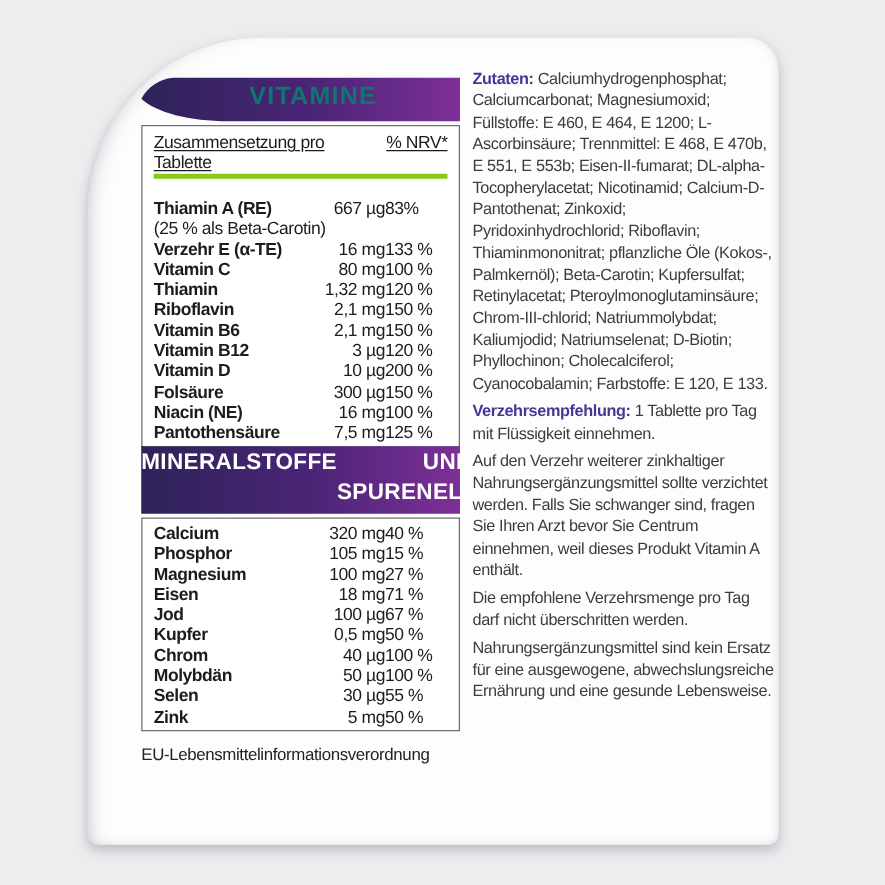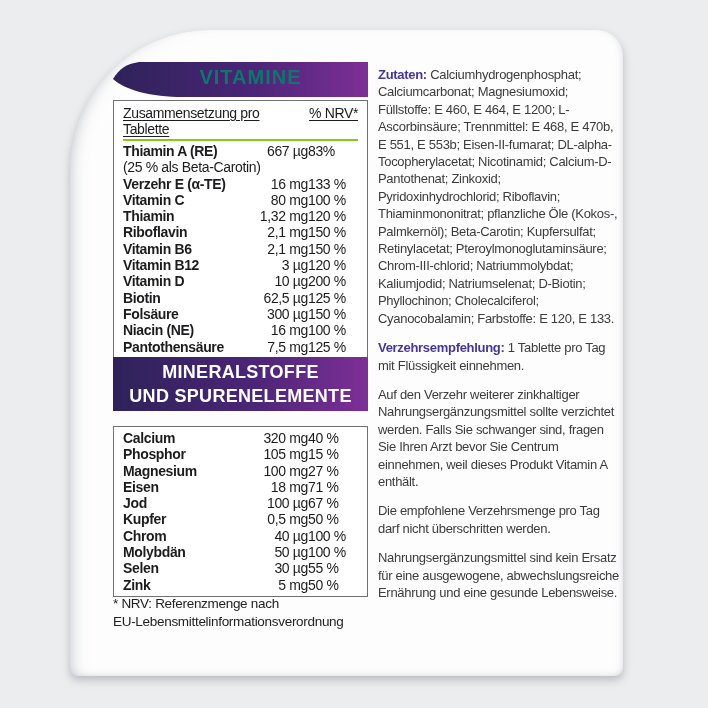--- a/index.html
+++ b/index.html
@@ -25,54 +25,54 @@
   .banner-vit{position:absolute;top:0;left:0;width:255px;height:36px;}
   .banner-vit svg{display:block;}
   .banner-vit .banner-text{
     position:absolute;top:4px;left:20px;right:0;text-align:center;
     color:#0f766e;font-size:20px;font-weight:bold;letter-spacing:1px;
   }
   .banner-min{
     position:absolute;top:295px;left:0;width:255px;height:54px;
     background:linear-gradient(90deg,var(--banner_dark,#2e2259) 0%,#4b2577 55%,var(--banner_purple,#7e2f97) 100%);
     color:#fff;text-align:center;
-    display:flex;flex-direction:column;justify-content:center;
+    display:flex;flex-direction:row;
   }
   .banner-min div{font-size:18px;font-weight:bold;line-height:24px;letter-spacing:.3px;}
 
   
   .nutrient-box{
     position:absolute;left:0;width:255px;box-sizing:border-box;
     border:1px solid #6f6f74;background:#fff;
     padding:3px 9px 3px 9px;
     font-size:14px;letter-spacing:-0.35px;
   }
   .box-vitamins{top:38px;}
-  .box-minerals{top:352px;margin-top:12px;}
+  .box-minerals{top:352px;}
   .thead{
     display:flex;justify-content:center;
     line-height:16px;padding:1px 0 2px 0;
-    border-bottom:2px solid #84cc16;margin-bottom:2px;
+    border-bottom:4px solid #84cc16;margin-bottom:15px;
   }
   .thead span{text-decoration:underline;text-underline-offset:2px;}
   .nrow{display:flex;flex-wrap:wrap;line-height:16.3px;}
   .nrow .n{flex:1;font-weight:bold;white-space:nowrap;}
   .nrow .a{width:70px;text-align:right;}
   .nrow .p{width:50px;text-align:left;}
   .nrow .note{width:100%;}
   .nrow .note:empty{display:none;}
 
   .footnote{
     position:absolute;top:533px;left:0;width:255px;
     font-size:13.5px;line-height:18px;letter-spacing:-0.3px;color:#222;
   }
 
   
   .col-right p{
-    margin:12px 0 5px 0;font-size:13px;line-height:17.4px;
+    margin:0 0 5px 0;font-size:13px;line-height:17.4px;
     letter-spacing:-0.3px;color:#3c3c3f;
   }
   .col-right .lead{font-weight:bold;color:var(--label_purple,#453795);}
   .col-right .lead:empty{display:none;}
 </style>
 </head>
 <body>
 
 <div class="package">
 
@@ -149,26 +149,20 @@
 
           </div>
 
           <div class="nrow">
             <span class="n">Vitamin D</span>
             <span class="a">10 µg</span>
             <span class="p">200 %</span>
 
           </div>
 
-          <div class="nrow">
-            <span class="n">Biotin</span>
-            <span class="a">62,5 µg</span>
-            <span class="p">125 %</span>
-
-          </div>
 
           <div class="nrow">
             <span class="n">Folsäure</span>
             <span class="a">300 µg</span>
             <span class="p">150 %</span>
 
           </div>
 
           <div class="nrow">
             <span class="n">Niacin (NE)</span>
@@ -250,21 +244,20 @@
 
           <div class="nrow">
             <span class="n">Zink</span>
             <span class="a">5 mg</span>
             <span class="p">50 %</span>
           </div>
         </div>
     </div>
 
     <div class="footnote">
-      <div>* NRV: Referenzmenge nach</div>
       <div>EU-Lebensmittelinformationsverordnung</div>
     </div>
 
   </div>
 
   <div class="col-right">
     <div>
 
         <p><span class="lead">Zutaten:</span> <span>Calciumhydrogenphosphat; Calciumcarbonat; Magnesiumoxid; Füllstoffe: E 460, E 464, E 1200; L-Ascorbinsäure; Trennmittel: E 468, E 470b, E 551, E 553b; Eisen-II-fumarat; DL-alpha-Tocopherylacetat; Nicotinamid; Calcium-D-Pantothenat; Zinkoxid; Pyridoxinhydrochlorid; Riboflavin; Thiaminmononitrat; pflanzliche Öle (Kokos-, Palmkernöl); Beta-Carotin; Kupfersulfat; Retinylacetat; Pteroylmonoglutaminsäure; Chrom-III-chlorid; Natriummolybdat; Kaliumjodid; Natriumselenat; D-Biotin; Phyllochinon; Cholecalciferol; Cyanocobalamin; Farbstoffe: E 120, E 133.</span></p>
 

